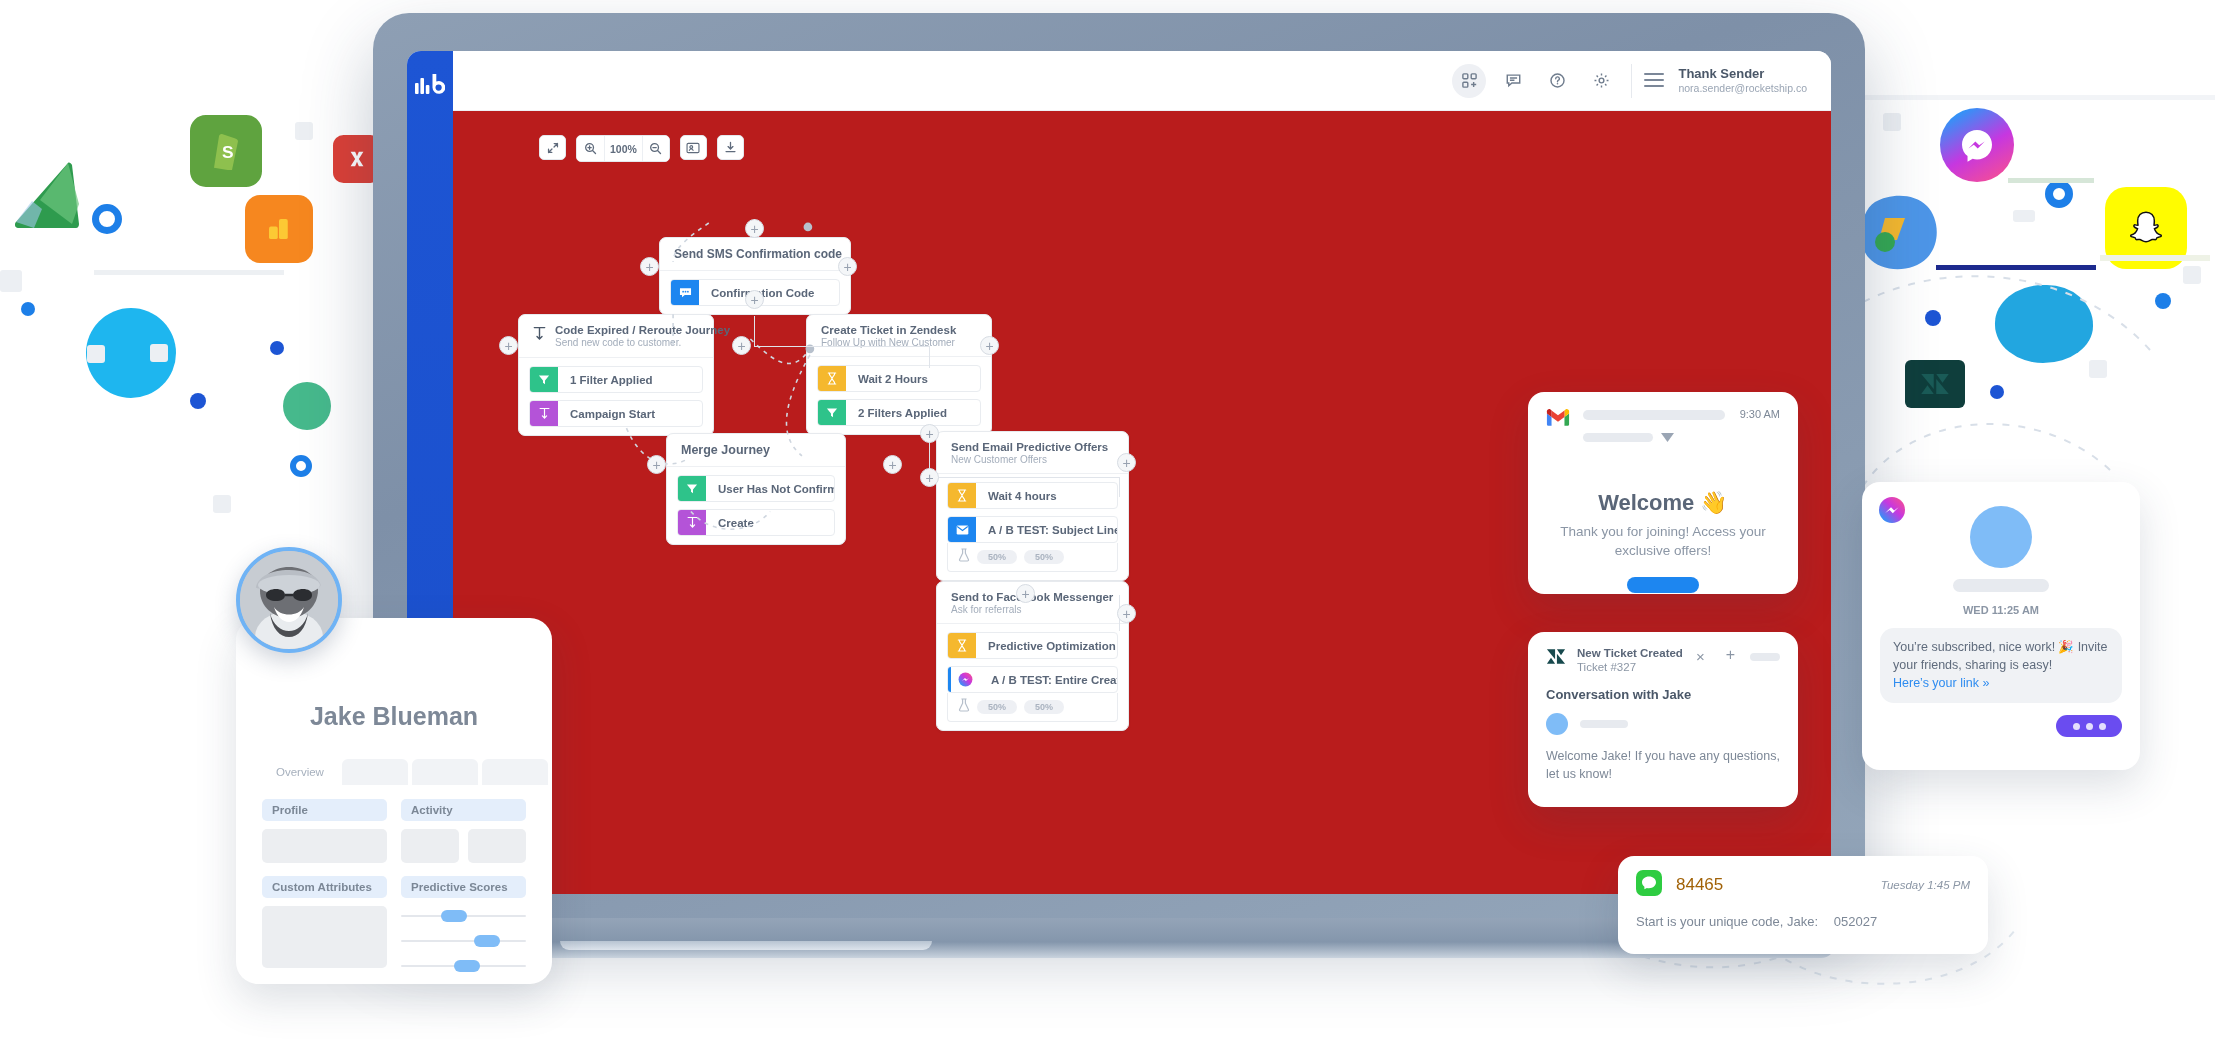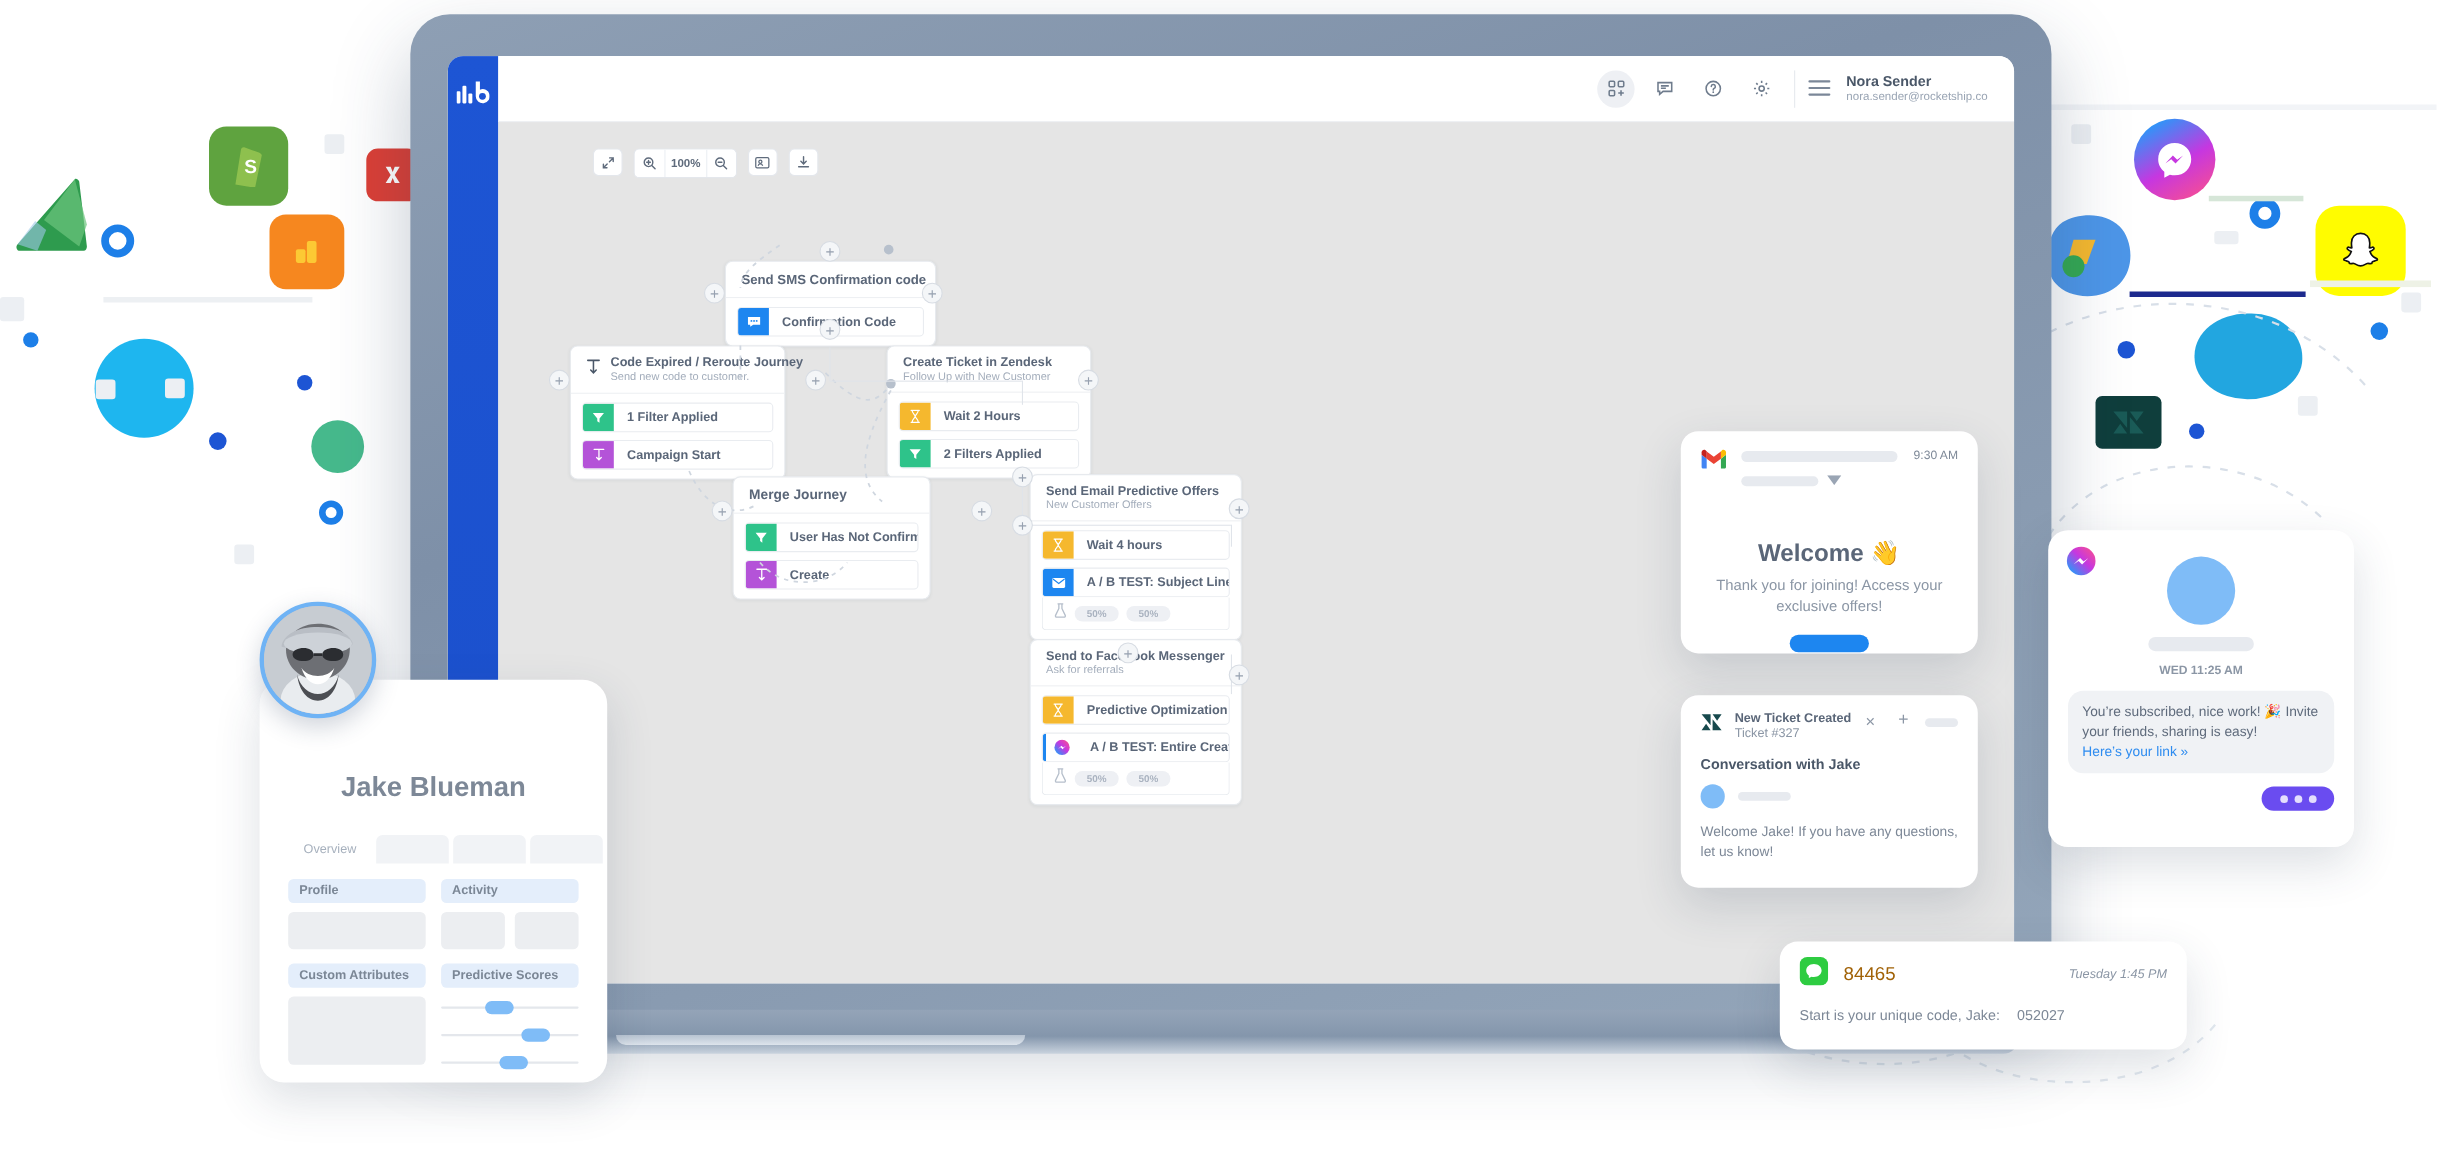--- a/index.html
+++ b/index.html
@@ -73,21 +73,21 @@
   }
   .tb-icon.active { background: #eef0f4; }
   #topbar-divider { width:1px; height:34px; background:#e6e9ee; margin:0 12px 0 8px; }
   #user-block { display: flex; align-items: center; gap: 14px; padding-right: 16px; cursor: pointer; }
   #hamburger { display:flex; flex-direction:column; gap:4px; }
   #hamburger span { display:block; width:20px; height:2px; background:#7b8798; border-radius:2px; }
   #user-name { font-size: 13px; font-weight: 700; color: #4a5768; line-height: 1.25; }
   #user-email { font-size: 10.5px; color: #9aa5b4; line-height: 1.3; }
 
   
-  #canvas { flex: 1 1 auto; position: relative; background: #e5e5e5; overflow: hidden; }
+  #canvas { flex: 1 1 auto; position: relative; background: #b91c1c; overflow: hidden; }
 
   
   #zoom-toolbar { position: absolute; left: 86px; top: 24px; display: flex; gap: 10px; }
   .tbgroup { display: flex; background: #fff; border: 1px solid #e4e7ec; border-radius: 5px; overflow: hidden; }
   .tbtn {
     height: 25px; min-width: 27px; display: flex; align-items: center; justify-content: center;
     background: #fff; cursor: pointer; font-size: 10.5px; color: #5f6b7c; font-weight: 600;
     padding: 0 5px;
   }
   .tbtn + .tbtn { border-left: 1px solid #eceff3; }
@@ -339,21 +339,21 @@
               </svg>
             </div>
             <div id="topbar-divider"></div>
             <div id="user-block">
               <div id="hamburger">
                 <span></span>
                   <span></span>
                   <span></span>
               </div>
               <div>
-                <div id="user-name">Nora Sender</div>
+                <div id="user-name">Thank Sender</div>
                 <div id="user-email">nora.sender@rocketship.co</div>
               </div>
             </div>
           </div>
 
           <div id="canvas">
 
             <div id="zoom-toolbar">
               <div class="tbsingle">
                 <svg width="12" height="12" viewBox="0 0 14 14" fill="none" stroke="#5f6b7c" stroke-width="1.5" stroke-linecap="round">

